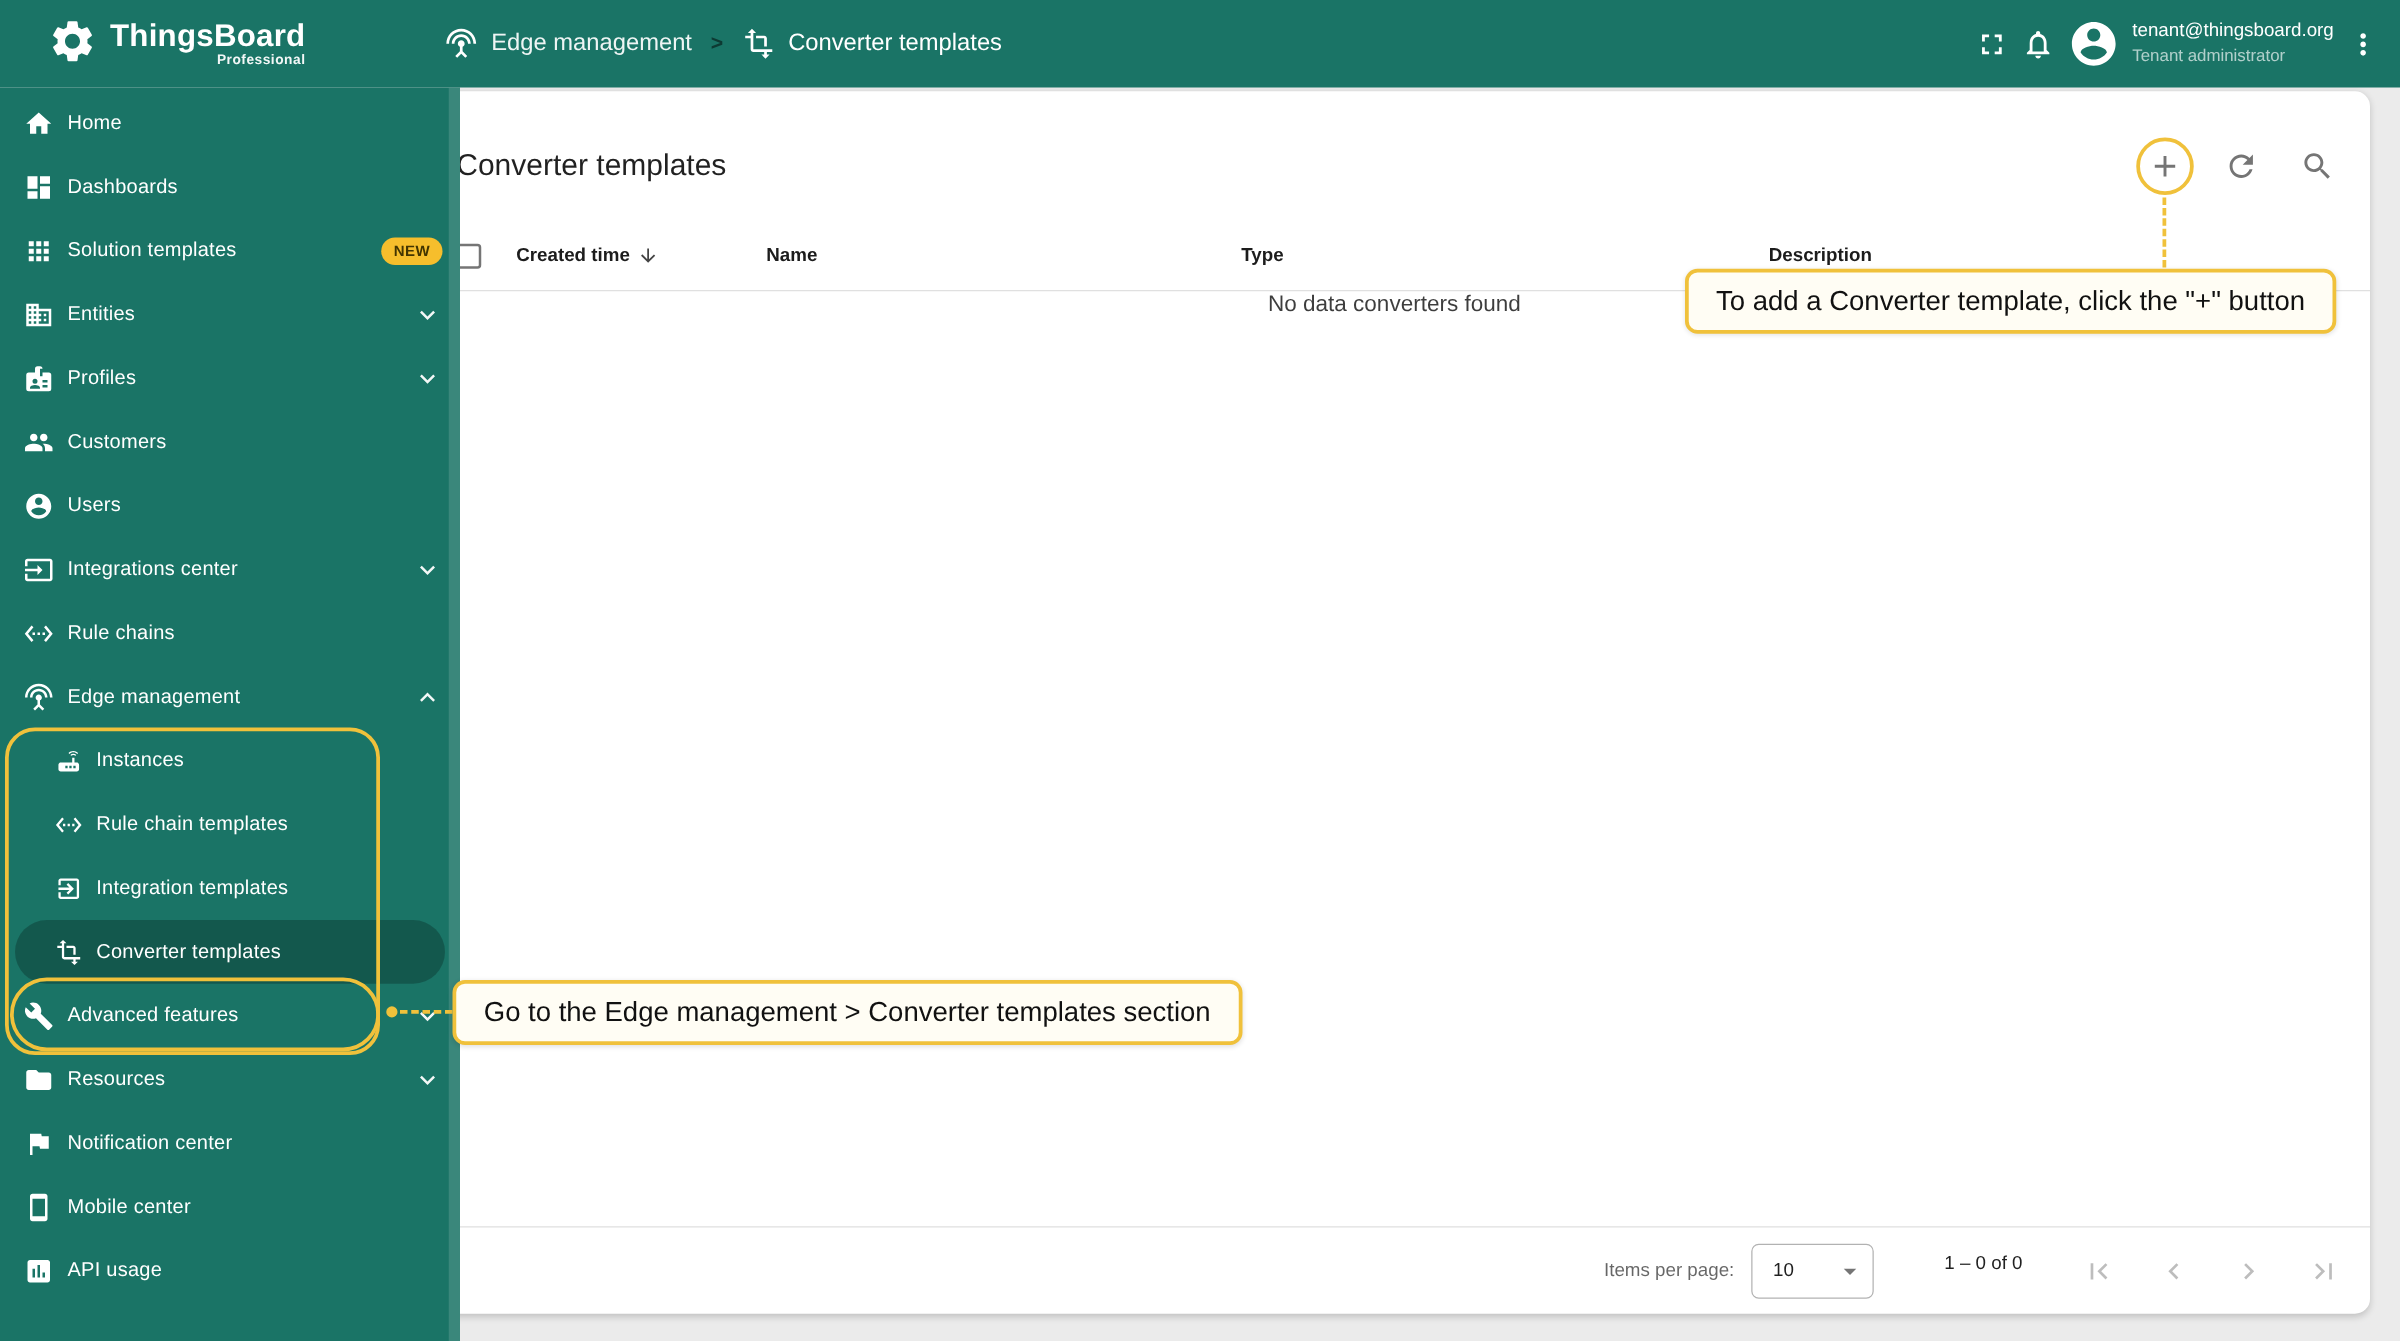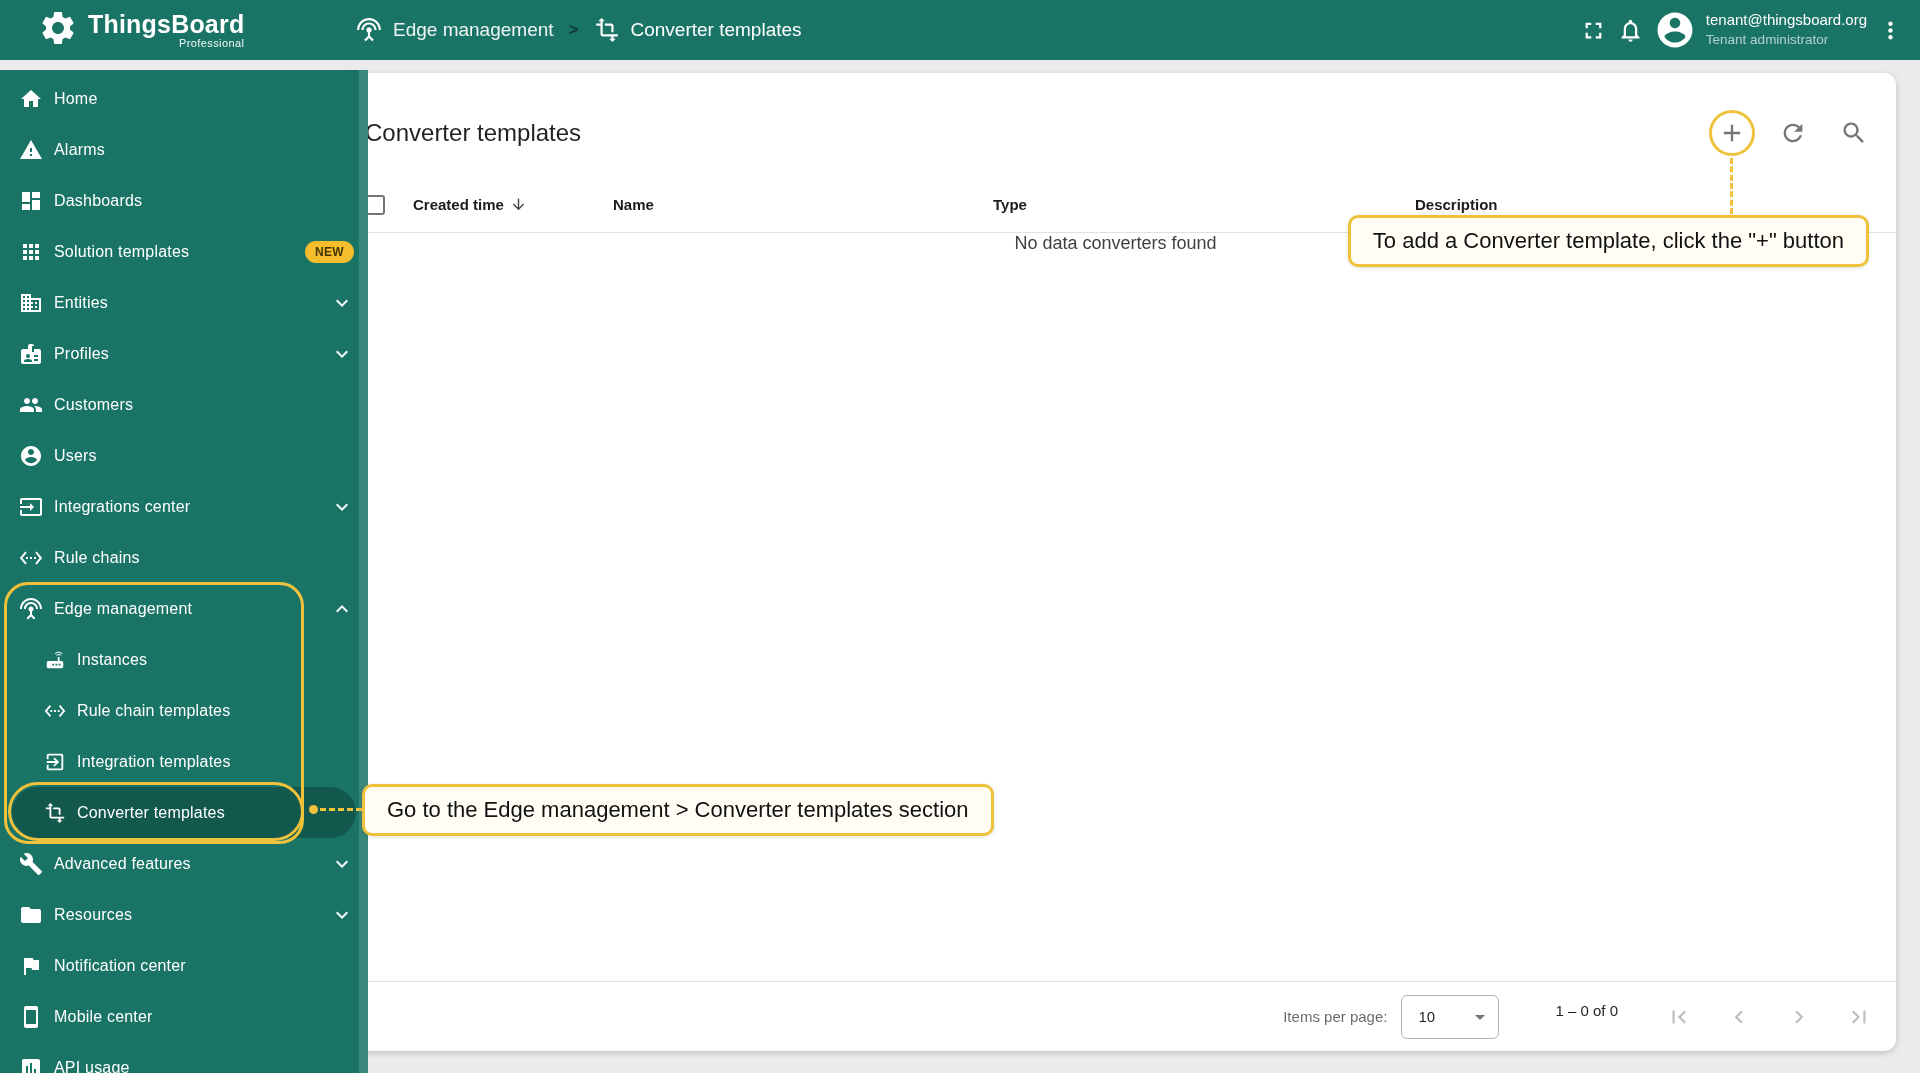--- a/index.html
+++ b/index.html
@@ -1,27 +1,27 @@
 <!DOCTYPE html>
 <html style="--brand-green: #1A7466; --annotation-yellow: #F0C13B; --badge-yellow: #F6BE2C;"><head>
 <meta charset="utf-8">
 <style>
   * { margin:0; padding:0; box-sizing:border-box; }
   html,body { width:1920px; height:1073px; overflow:hidden;
     font-family:"Liberation Sans", sans-serif; background:#ebebeb; }
   .app { position:relative; width:1920px; height:1073px; background:#ebebeb; overflow:hidden; }
 
   
-  .topbar { position:absolute; top:0; left:0; width:1920px; height:60px;
+  .topbar { position:absolute; top:0; left:0; width:1920px; height:70px;
     background:var(--brand-green,#1A7466); display:flex; align-items:center; color:#fff; z-index:10; }
   .brand { width:312px; display:flex; align-items:center; padding-left:38px; flex:none; cursor:pointer; }
   .brand-gear svg { width:40px; height:40px; color:#fff; }
   .brand-text { margin-left:10px; display:flex; flex-direction:column; }
   .brand-title { font-size:25px; font-weight:700; letter-spacing:.2px; line-height:26px; }
-  .brand-sub { font-size:11px; font-weight:400; opacity:.95; align-self:flex-end; letter-spacing:.4px; }
+  .brand-sub { font-size:11px; font-weight:700; opacity:.95; align-self:flex-end; letter-spacing:.4px; }
   .breadcrumb { display:flex; align-items:center; margin-left:44px; gap:11px; }
   .bc-icon svg { width:26px; height:26px; color:#fff; display:block; }
   .bc-text { font-size:19px; font-weight:400; color:rgba(255,255,255,.93); }
   .bc-text.current { font-weight:500; color:#fff; }
   .bc-sep { font-size:17px; font-weight:700; color:rgba(0,0,0,.5); margin:0 4px; }
   .topbar-spacer { flex:1; }
   .topbar-right { display:flex; align-items:center; gap:10px; padding-right:16px; }
   .tb-iconbtn svg { width:27px; height:27px; color:#fff; display:block; cursor:pointer; }
   .avatar svg { width:42px; height:42px; color:#fff; display:block; }
   .user-info { display:flex; flex-direction:column; line-height:18px; cursor:pointer; }
@@ -162,28 +162,20 @@
 
     <div class="nav-item">
       <span class="nav-icon">
           <svg viewBox="0 0 24 24" fill="currentColor">
             <path d="M10 20v-6h4v6h5v-8h3L12 3 2 12h3v8z"></path>
           </svg>
         </span>
       <span class="nav-label">Home</span>
     </div>
 
-    <div class="nav-item">
-      <span class="nav-icon">
-          <svg viewBox="0 0 24 24" fill="currentColor">
-            <path d="M1 21h22L12 2 1 21zm12-3h-2v-2h2v2zm0-4h-2v-4h2v4z"></path>
-          </svg>
-        </span>
-      <span class="nav-label">Alarms</span>
-    </div>
 
     <div class="nav-item">
       <span class="nav-icon">
           <svg viewBox="0 0 24 24" fill="currentColor">
             <path d="M3 13h8V3H3v10zm0 8h8v-6H3v6zm10 0h8V11h-8v10zm0-18v6h8V3h-8z"></path>
           </svg>
         </span>
       <span class="nav-label">Dashboards</span>
     </div>
 

